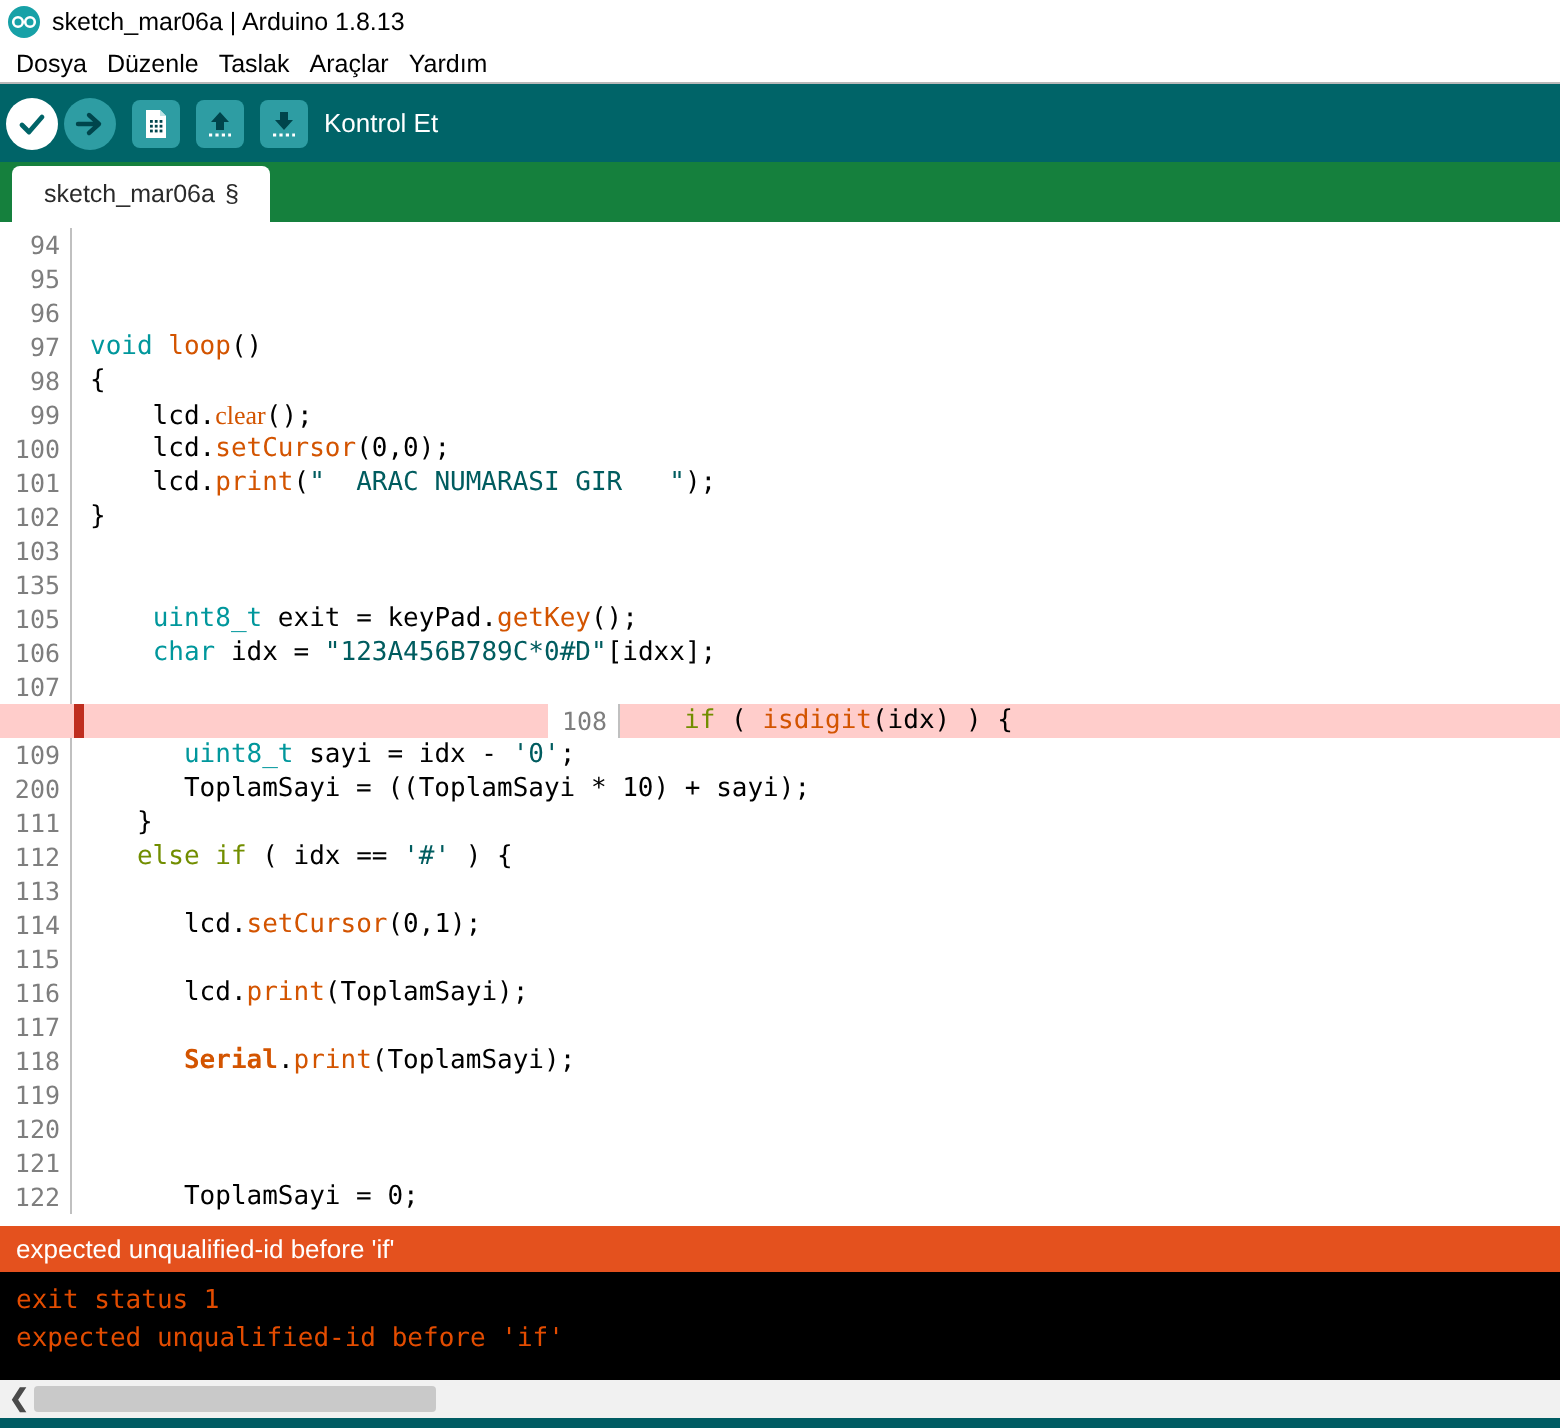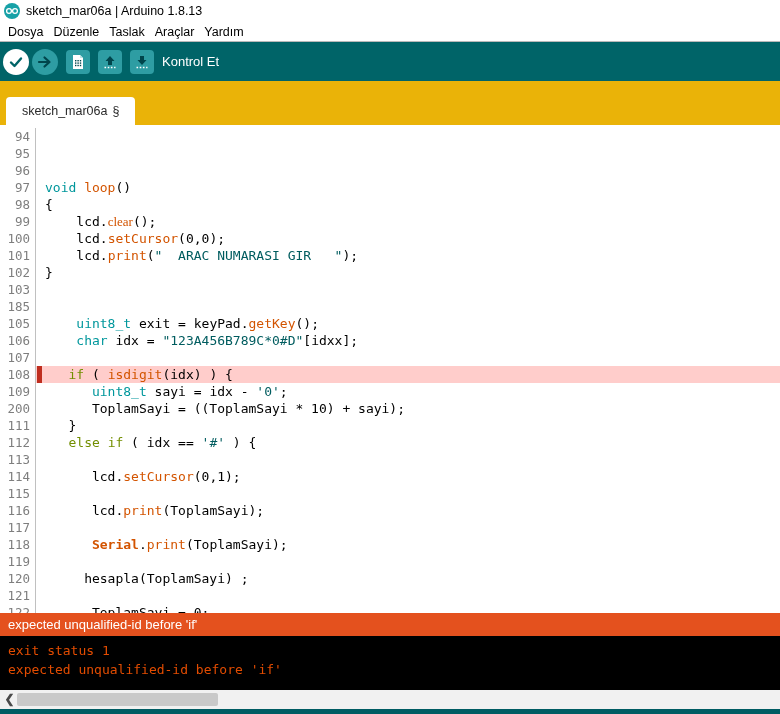--- a/index.html
+++ b/index.html
@@ -21,31 +21,31 @@
   
   .toolbar { height:39px; background:#006468; display:flex; align-items:center; flex:0 0 auto; }
   .tbtn { width:26px; height:26px; border-radius:50%; background:#2E9DA3;
           display:flex; align-items:center; justify-content:center; margin-left:3px; }
   .tbtn.square { border-radius:4px; width:24px; height:24px; }
   .tbtn.active { background:#ffffff; }
   .tbtn.gap { margin-left:8px; }
   .toolbar .tooltip { color:#ffffff; font-size:13px; margin-left:8px; }
 
   
-  .tabbar { height:44px; background:#eab308; display:flex; align-items:flex-end; flex:0 0 auto; }
+  .tabbar { height:30px; background:#15803d; display:flex; align-items:flex-end; flex:0 0 auto; }
   .tab { margin-left:6px; height:28px; background:#ffffff; border-radius:4px 4px 0 0;
          display:flex; align-items:center; padding:0 16px; }
   .tab .tab-label { font-size:12.5px; color:#2a2a2a; }
   .tab .tab-suffix { font-size:12.5px; color:#2a2a2a; margin-left:5px; }
 
   
   .editor { flex:1 1 auto; background:#ffffff; overflow:hidden; padding-top:3px;
             font-family:"DejaVu Sans Mono","Liberation Mono",monospace; font-size:13px; }
   .line { display:flex; height:17px; line-height:17px; position:relative; white-space:pre; }
-  .line.hl { background:#FFCDCB; }
+  .line.hl { background:#FFCDCB;justify-content:center; }
   .line .gutter { display:inline-block; width:36px; flex:0 0 36px; text-align:right;
                   padding-right:5px; color:#7E7E7E; background:#ffffff;
                   border-right:1px solid #C0C0C0; font-size:12.5px; }
   .line .marker { position:absolute; left:37px; top:0; bottom:0; width:5px; background:#BF2E1F; }
   .line .code { padding-left:9px; color:#000; }
 
   
   .statusbar { height:23px; background:#E4511E; color:#ffffff; display:flex; align-items:center;
                padding-left:8px; font-size:13px; flex:0 0 auto; }
 
@@ -141,37 +141,37 @@
       <div class="line"><span class="gutter">94</span><span class="code"></span></div>
       <div class="line"><span class="gutter">95</span><span class="code"></span></div>
       <div class="line"><span class="gutter">96</span><span class="code"></span></div>
       <div class="line"><span class="gutter">97</span><span class="code"><span style="color: rgb(0, 151, 156);">void</span><span style="color: rgb(0, 0, 0);"> </span><span style="color: rgb(211, 84, 0);">loop</span><span style="color: rgb(0, 0, 0);">()</span></span></div>
       <div class="line"><span class="gutter">98</span><span class="code"><span style="color: rgb(0, 0, 0);">{</span></span></div>
       <div class="line"><span class="gutter">99</span><span class="code"><span style="color: rgb(0, 0, 0);">    lcd.</span><span style="color: rgb(211, 84, 0); font-family: Liberation Serif, serif;">clear</span><span style="color: rgb(0, 0, 0);">();</span></span></div>
       <div class="line"><span class="gutter">100</span><span class="code"><span style="color: rgb(0, 0, 0);">    lcd.</span><span style="color: rgb(211, 84, 0);">setCursor</span><span style="color: rgb(0, 0, 0);">(0,0);</span></span></div>
       <div class="line"><span class="gutter">101</span><span class="code"><span style="color: rgb(0, 0, 0);">    lcd.</span><span style="color: rgb(211, 84, 0);">print</span><span style="color: rgb(0, 0, 0);">(</span><span style="color: rgb(0, 92, 95);">"  ARAC NUMARASI GIR   "</span><span style="color: rgb(0, 0, 0);">);</span></span></div>
       <div class="line"><span class="gutter">102</span><span class="code"><span style="color: rgb(0, 0, 0);">}</span></span></div>
       <div class="line"><span class="gutter">103</span><span class="code"></span></div>
-      <div class="line"><span class="gutter">185</span><span class="code"></span></div>
+      <div class="line"><span class="gutter">135</span><span class="code"></span></div>
       <div class="line"><span class="gutter">105</span><span class="code"><span style="color: rgb(0, 0, 0);">    </span><span style="color: rgb(0, 151, 156);">uint8_t</span><span style="color: rgb(0, 0, 0);"> exit = keyPad.</span><span style="color: rgb(211, 84, 0);">getKey</span><span style="color: rgb(0, 0, 0);">();</span></span></div>
       <div class="line"><span class="gutter">106</span><span class="code"><span style="color: rgb(0, 0, 0);">    </span><span style="color: rgb(0, 151, 156);">char</span><span style="color: rgb(0, 0, 0);"> idx = </span><span style="color: rgb(0, 92, 95);">"123A456B789C*0#D"</span><span style="color: rgb(0, 0, 0); text-align: center;">[idxx];</span></span></div>
       <div class="line"><span class="gutter">107</span><span class="code"></span></div>
       <div class="line hl"><span class="gutter">108</span><span class="marker"></span><span class="code"><span style="color: rgb(0, 0, 0);">   </span><span style="color: rgb(114, 142, 0);">if</span><span style="color: rgb(0, 0, 0);"> ( </span><span style="color: rgb(211, 84, 0);">isdigit</span><span style="color: rgb(0, 0, 0);">(idx) ) {</span></span></div>
       <div class="line"><span class="gutter">109</span><span class="code"><span style="color: rgb(0, 0, 0);">      </span><span style="color: rgb(0, 151, 156);">uint8_t</span><span style="color: rgb(0, 0, 0);"> sayi = idx - </span><span style="color: rgb(0, 92, 95);">'0'</span><span style="color: rgb(0, 0, 0);">;</span></span></div>
       <div class="line"><span class="gutter">200</span><span class="code"><span style="color: rgb(0, 0, 0);">      ToplamSayi = ((ToplamSayi * 10) + sayi);</span></span></div>
       <div class="line"><span class="gutter">111</span><span class="code"><span style="color: rgb(0, 0, 0);">   }</span></span></div>
       <div class="line"><span class="gutter">112</span><span class="code"><span style="color: rgb(0, 0, 0);">   </span><span style="color: rgb(114, 142, 0);">else</span><span style="color: rgb(0, 0, 0);"> </span><span style="color: rgb(114, 142, 0);">if</span><span style="color: rgb(0, 0, 0);"> ( idx == </span><span style="color: rgb(0, 92, 95);">'#'</span><span style="color: rgb(0, 0, 0);"> ) {</span></span></div>
       <div class="line"><span class="gutter">113</span><span class="code"></span></div>
       <div class="line"><span class="gutter">114</span><span class="code"><span style="color: rgb(0, 0, 0);">      lcd.</span><span style="color: rgb(211, 84, 0);">setCursor</span><span style="color: rgb(0, 0, 0);">(0,1);</span></span></div>
       <div class="line"><span class="gutter">115</span><span class="code"></span></div>
       <div class="line"><span class="gutter">116</span><span class="code"><span style="color: rgb(0, 0, 0);">      lcd.</span><span style="color: rgb(211, 84, 0);">print</span><span style="color: rgb(0, 0, 0);">(ToplamSayi);</span></span></div>
       <div class="line"><span class="gutter">117</span><span class="code"></span></div>
       <div class="line"><span class="gutter">118</span><span class="code"><span style="color: rgb(0, 0, 0);">      </span><span style="color: rgb(211, 84, 0); font-weight: bold;">Serial</span><span style="color: rgb(0, 0, 0);">.</span><span style="color: rgb(211, 84, 0);">print</span><span style="color: rgb(0, 0, 0);">(ToplamSayi);</span></span></div>
       <div class="line"><span class="gutter">119</span><span class="code"></span></div>
-      <div class="line"><span class="gutter">120</span><span class="code"><span style="color: rgb(0, 0, 0);">     hesapla(ToplamSayi) ;</span></span></div>
+      <div class="line"><span class="gutter">120</span></div>
       <div class="line"><span class="gutter">121</span><span class="code"></span></div>
       <div class="line"><span class="gutter">122</span><span class="code"><span style="color: rgb(0, 0, 0);">      ToplamSayi = 0;</span></span></div>
     </div>
 
   <div class="statusbar">
     <span>expected unqualified-id before 'if'</span>
   </div>
 
   <div class="console">
     <div class="console-line">exit status 1</div>

